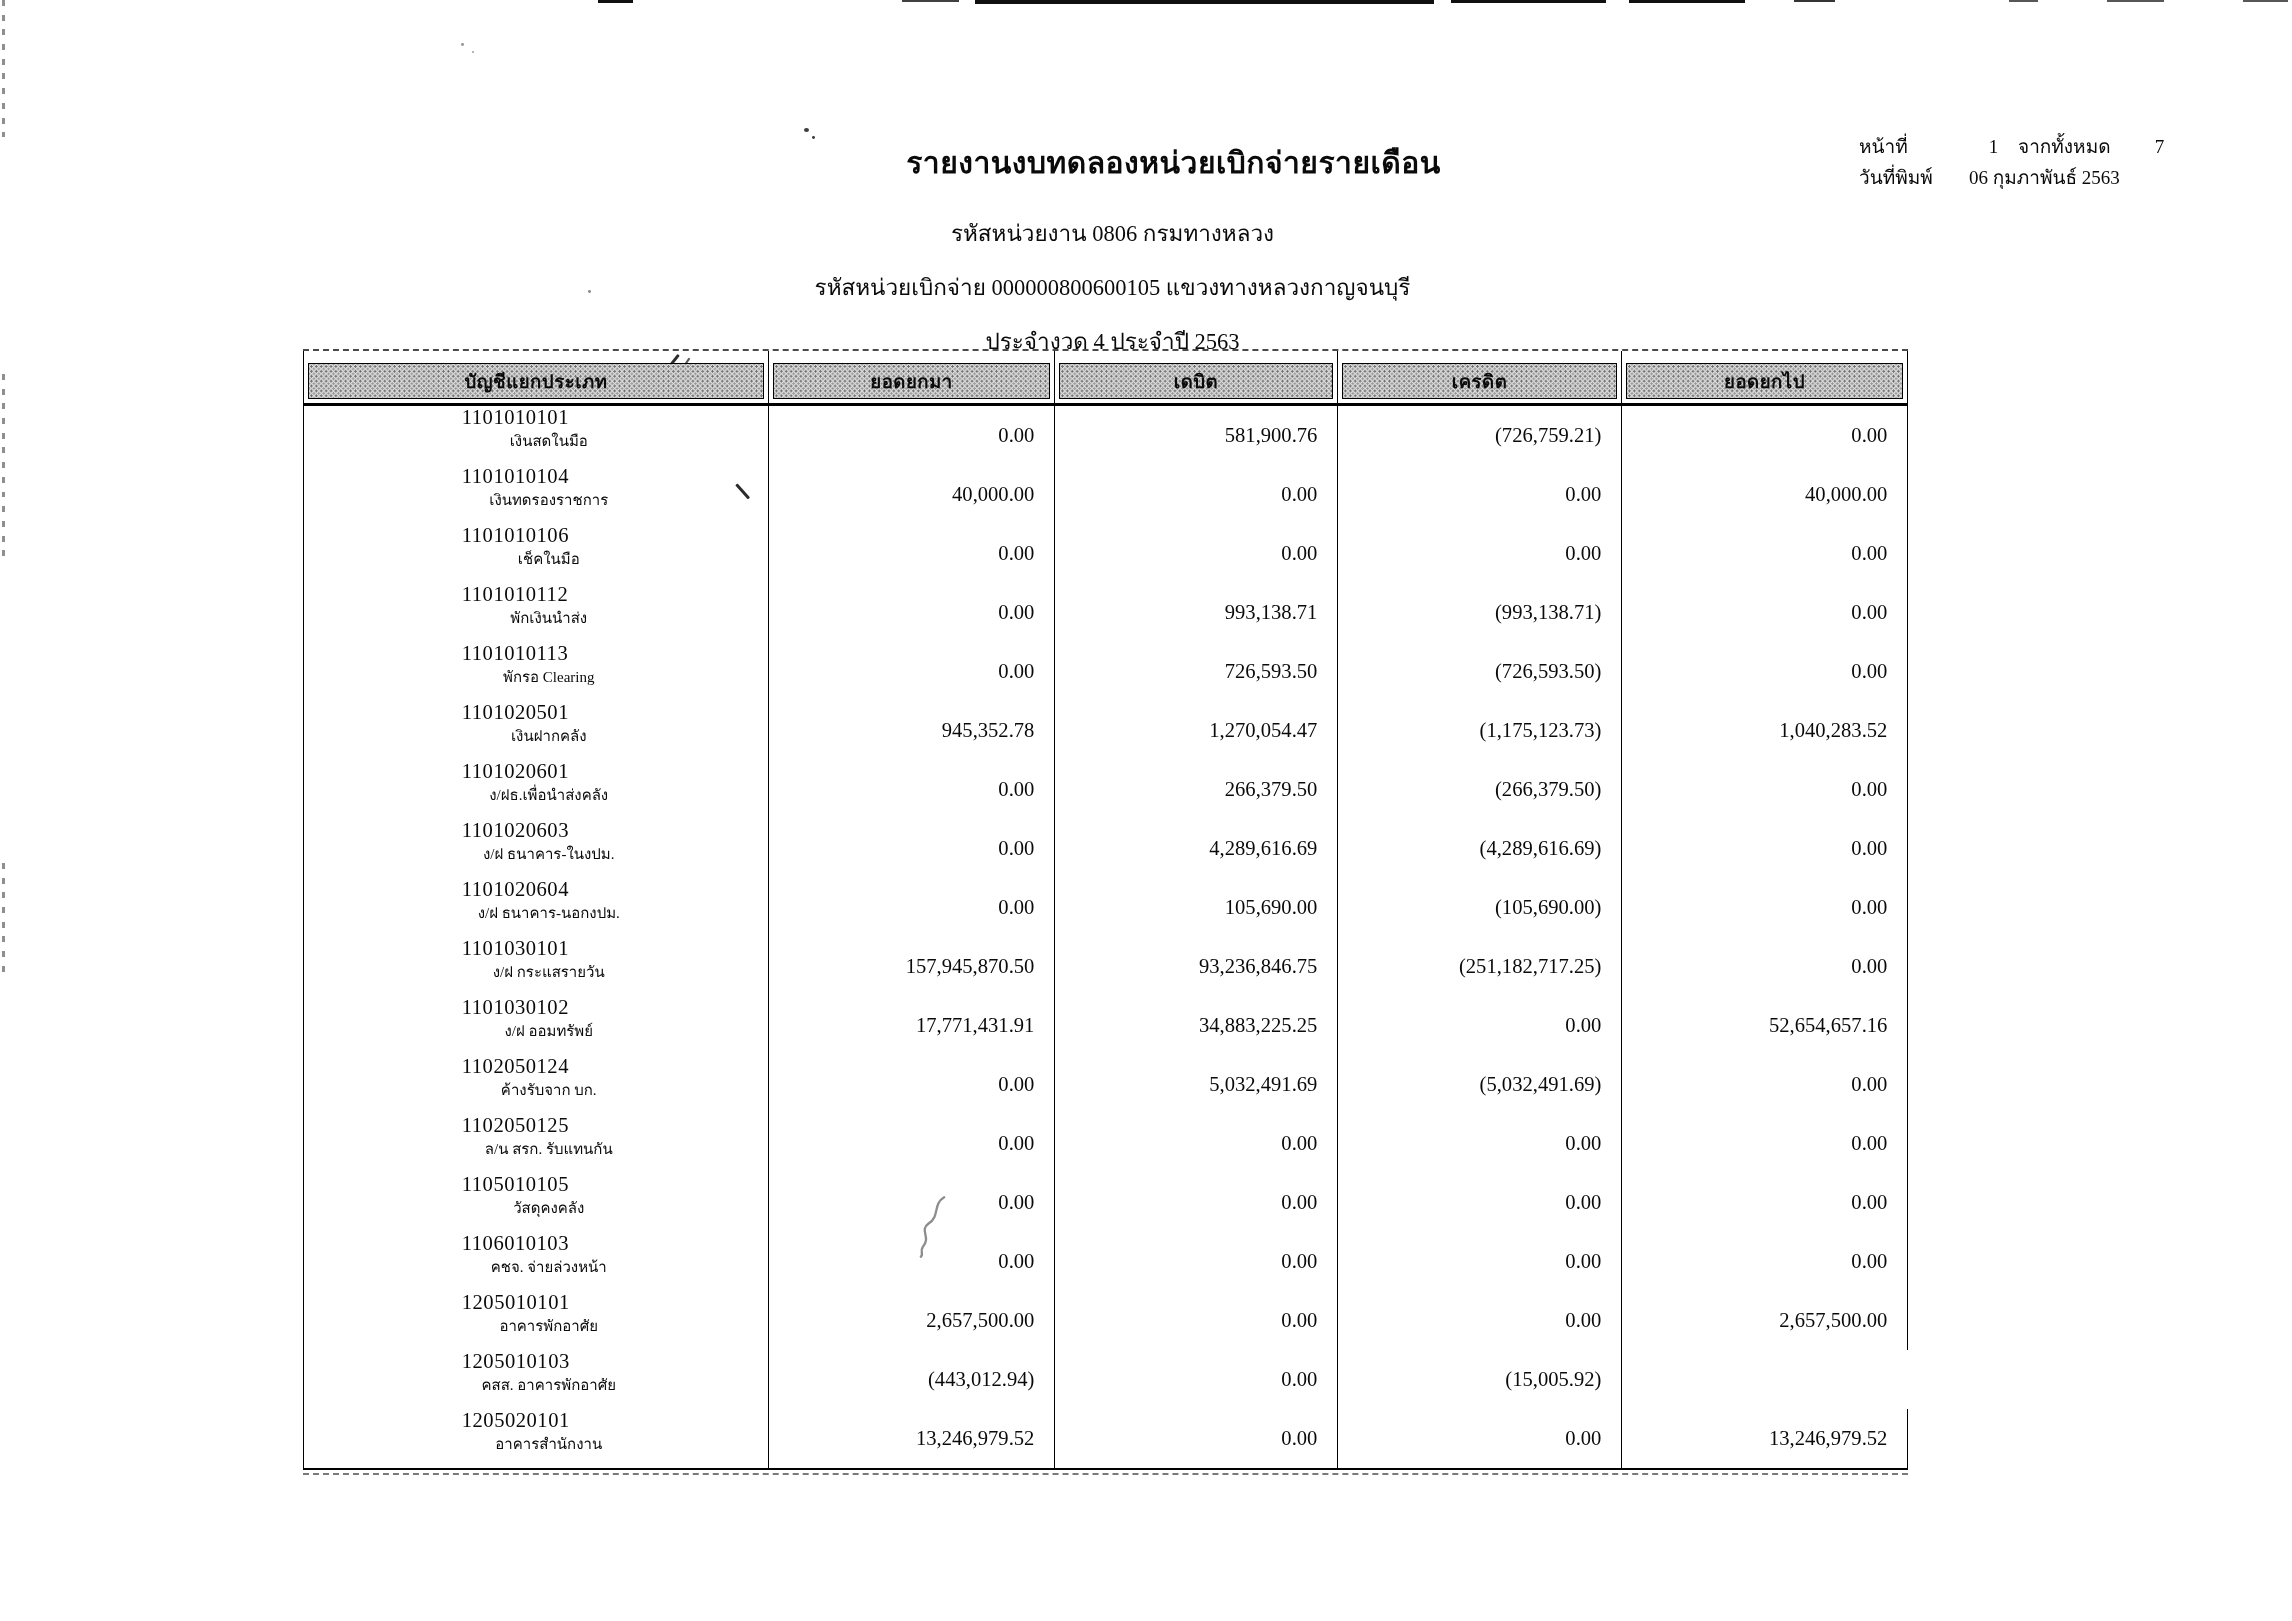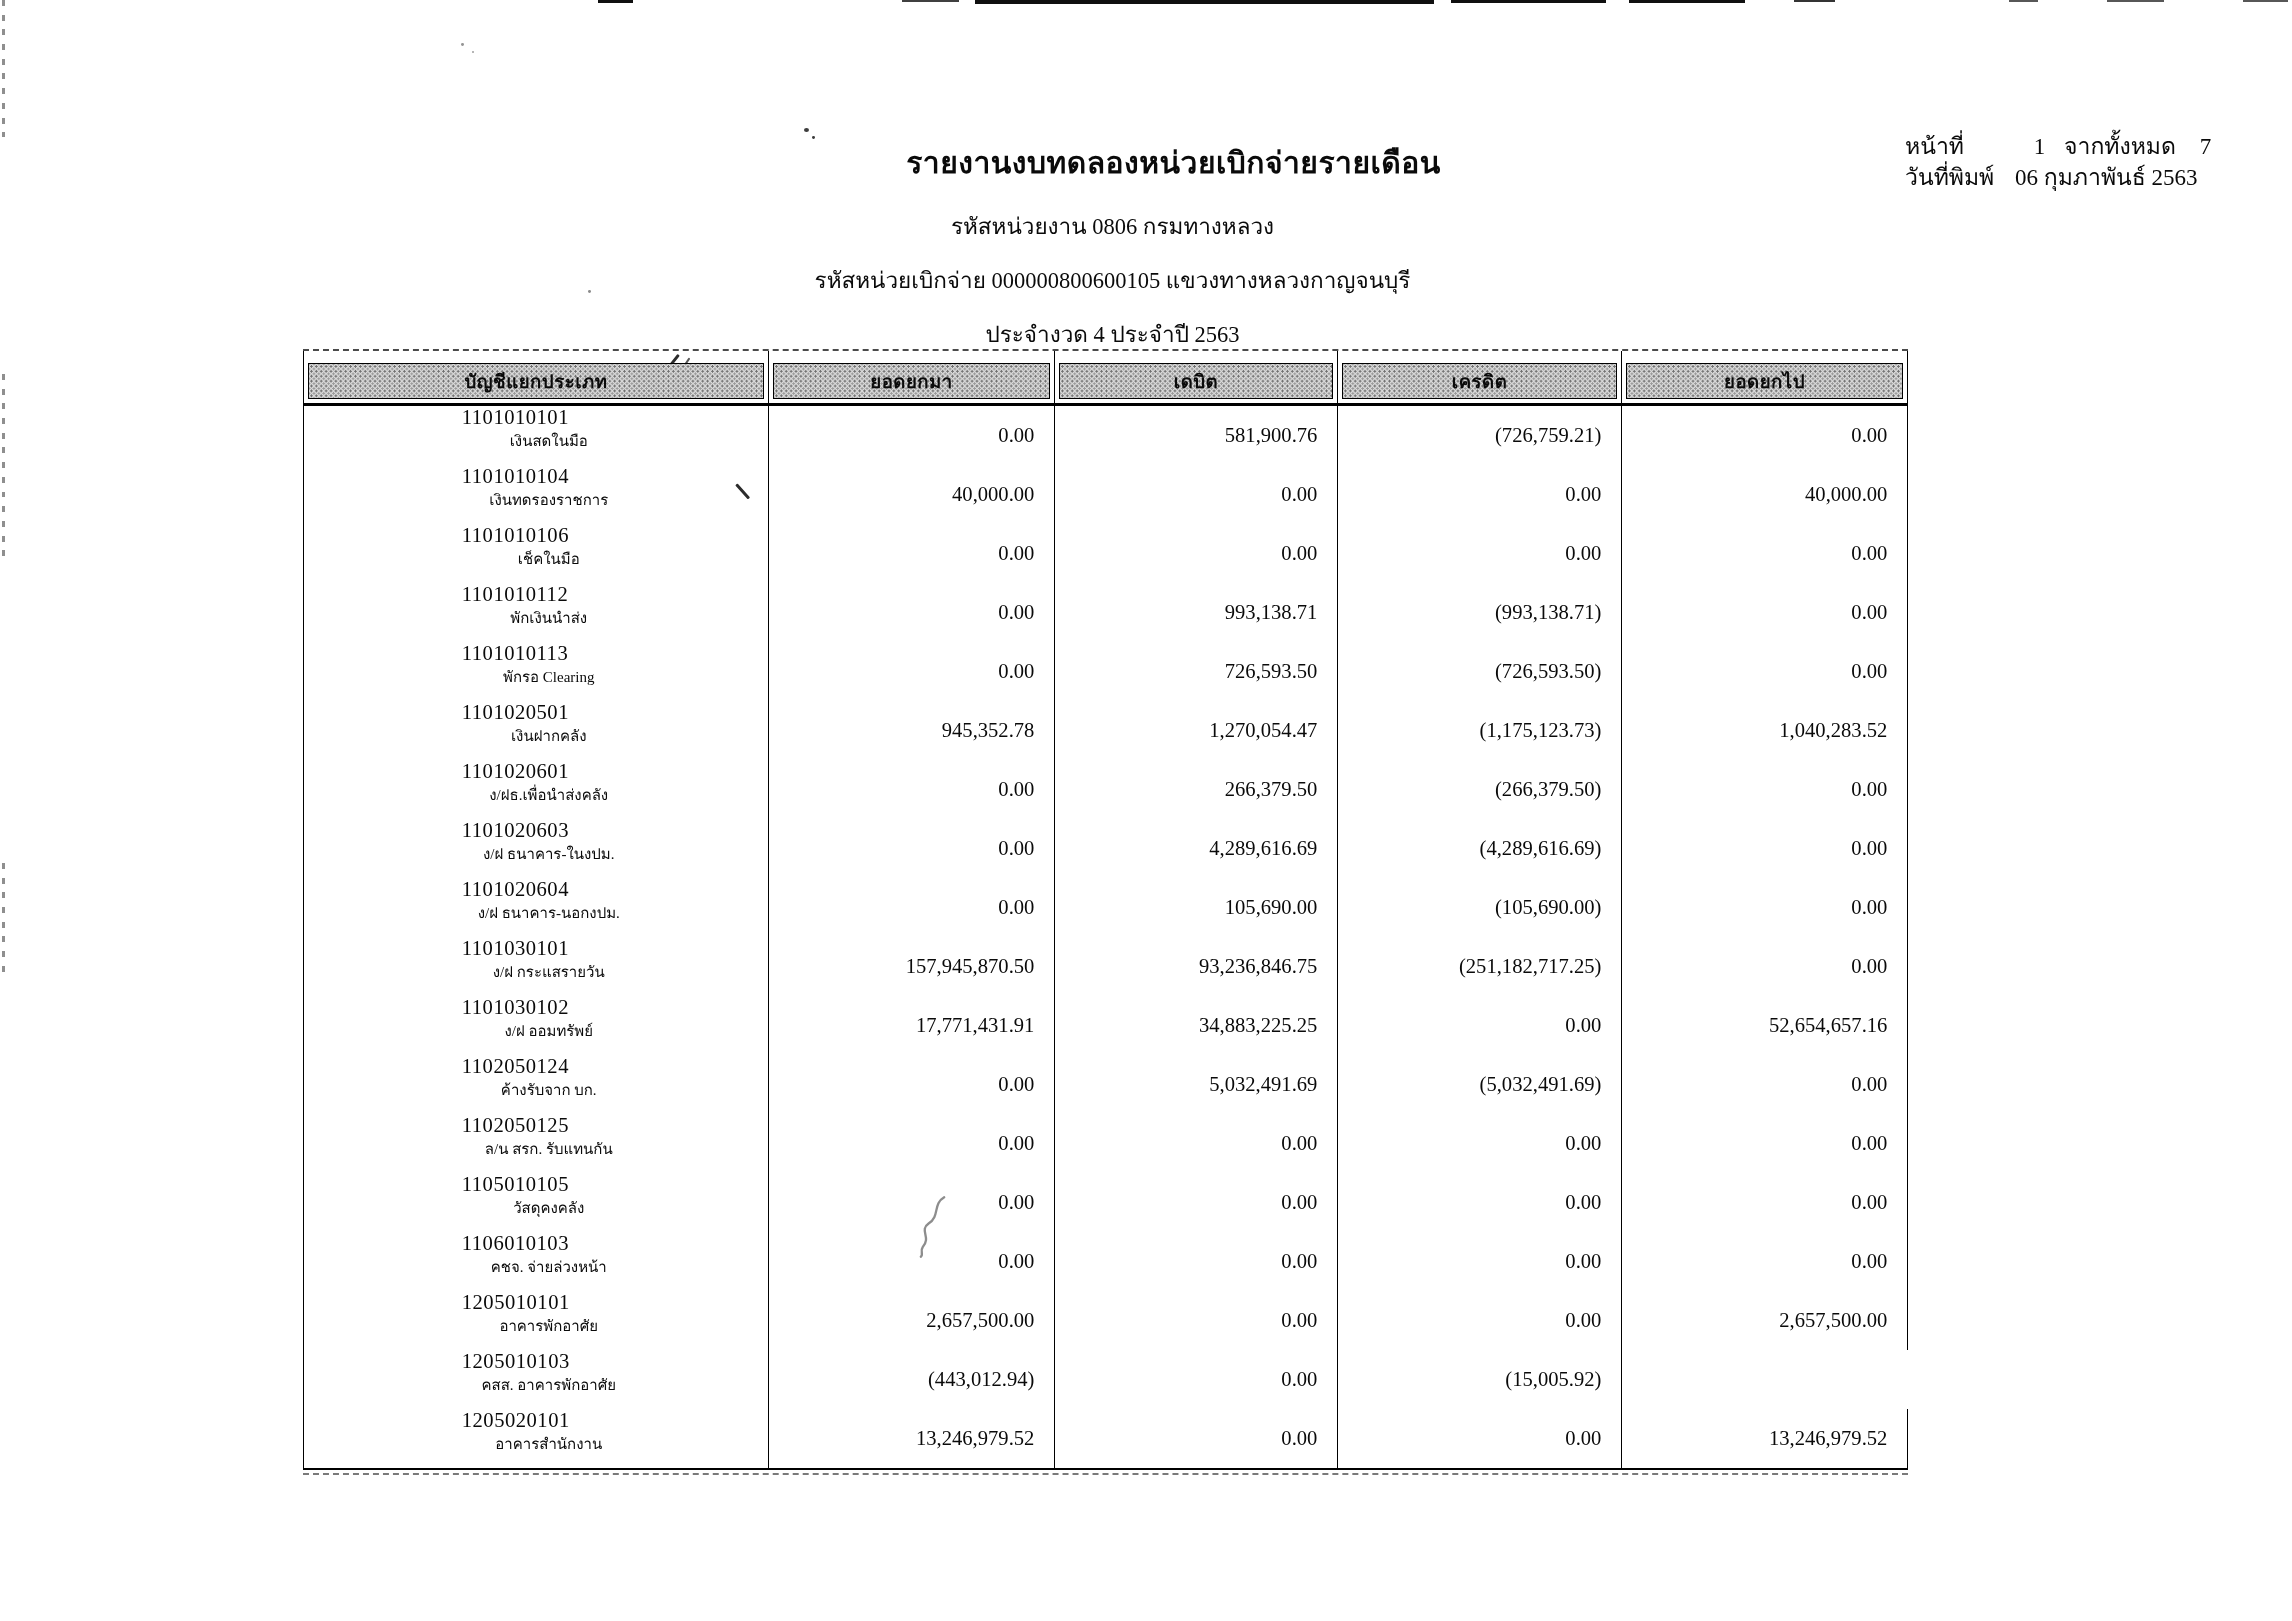--- a/index.html
+++ b/index.html
@@ -6,26 +6,26 @@
   html,body { background:#ffffff; }
   body {
     width:2293px; height:1621px; position:relative; overflow:hidden;
     font-family:"Liberation Serif","DejaVu Serif",serif; color:#0a0a0a;
   }
 
   
   .titles { position:absolute; left:0; top:139px; width:2225px; text-align:center; }
   .doc-title { font-size:30px; font-weight:bold; position:relative; left:61px; letter-spacing:0.5px; }
   .doc-sub { font-size:22.5px; }
-  .doc-sub.s1 { margin-top:22px; }
+  .doc-sub.s1 { margin-top:29px; }
   .doc-sub.s2 { margin-top:18px; }
   .doc-sub.s3 { margin-top:17.6px; }
 
   
-  .pageinfo { position:absolute; left:1905px; top:131px; font-size:23px; line-height:31px; }
+  .pageinfo { position:absolute; left:1859px; top:131px; font-size:19px; line-height:31px; }
   .pi-row { display:flex; white-space:nowrap; }
   .pi-l1 { width:110px; }
   .pi-v1 { width:49px; text-align:center; }
   .pi-l2 { width:116px; }
   .pi-v2 { width:51px; text-align:center; }
   .pi-l3 { width:110px; }
 
   
   .table { position:absolute; left:303px; top:349px; width:1605px; }
   .thead { display:flex; height:57px; border-bottom:3.9px solid #000; border-top:2px dashed #4a4a4a; }

